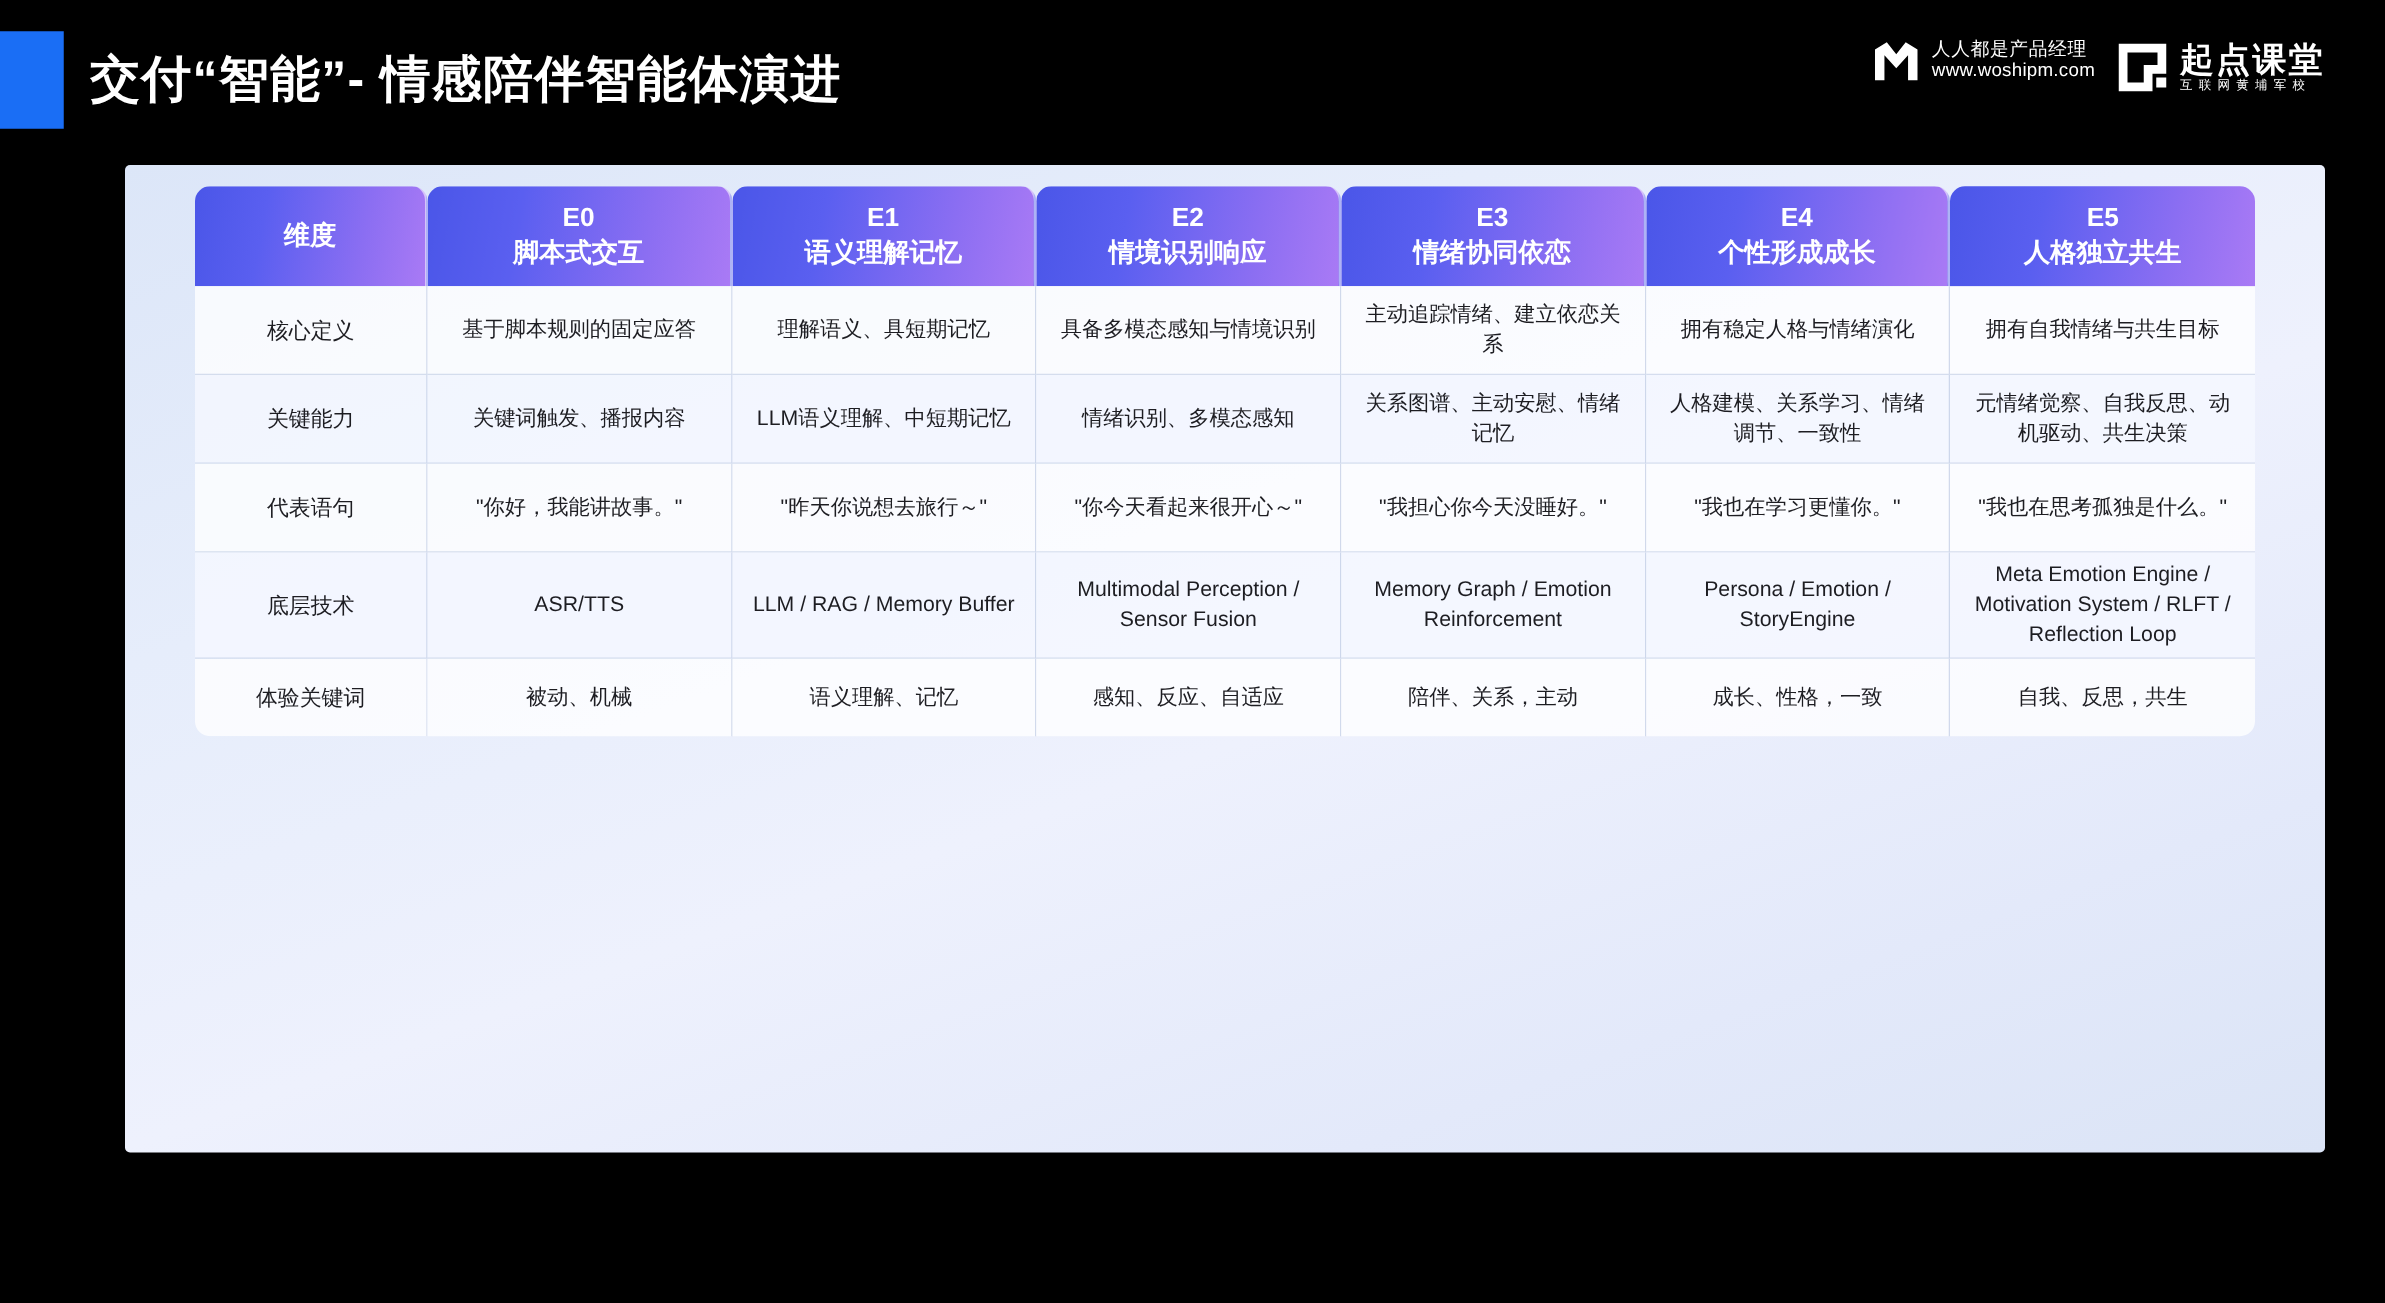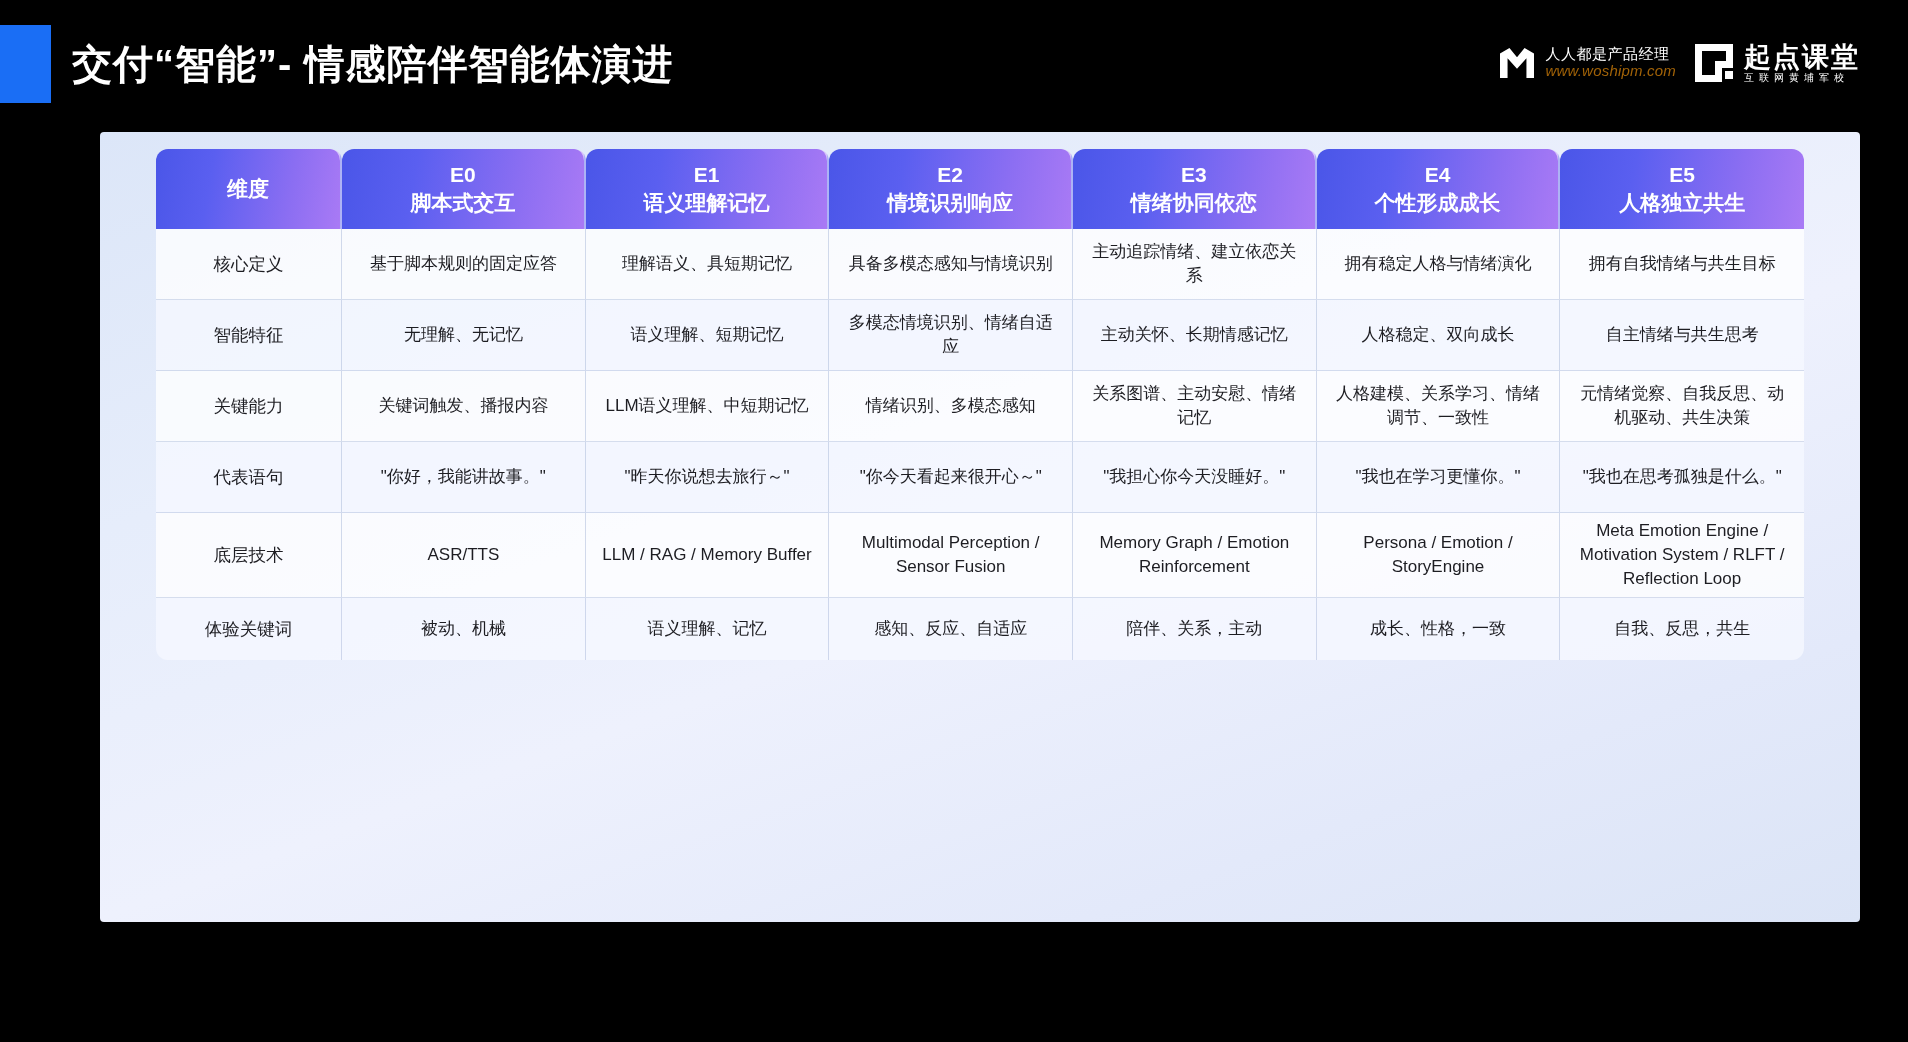--- a/index.html
+++ b/index.html
@@ -21,27 +21,27 @@
   }
   .deck-title{
     position:absolute; left:72px; top:25px;
     font-size:40px; font-weight:bold; color:#ffffff;
     letter-spacing:1px; line-height:78px; white-space:nowrap;
   }
 
   
   .brand{
     position:absolute; right:48px; top:32px;
-    display:flex; align-items:center; gap:16px; height:62px;
+    display:flex; align-items:flex-start; gap:16px; height:62px;
   }
   .brand-left{ display:flex; align-items:center; gap:9px; }
   .m-mark{ width:38px; height:34px; flex:none; }
   .brand-left-text{ display:flex; flex-direction:column; line-height:1.12; }
   .brand-cn{ font-size:15px; color:#fff; letter-spacing:.5px; }
-  .brand-url{ font-size:15px; color:#a16207; letter-spacing:.2px;font-style:italic; }
+  .brand-url{ font-size:15px; color:#ffffff; letter-spacing:.2px; }
   .brand-right{ display:flex; align-items:center; gap:8px; }
   .q-mark{ width:44px; height:44px; flex:none; }
   .brand-right-text{ display:flex; flex-direction:column; line-height:1.1; }
   .brand-qd{ font-size:27px; font-weight:bold; color:#fff; letter-spacing:2px; }
   .brand-sub{ font-size:10px; color:#fff; letter-spacing:5px; }
 
   
   .panel{
     position:absolute; left:100px; top:132px; width:1760px; height:790px;
     background:linear-gradient(160deg,#dce6f8 0%,#e6edfb 28%,#eef1fd 55%,#e3e9fa 80%,#dbe4f6 100%);
@@ -163,29 +163,20 @@
         <tr>
           <td>核心定义</td>
           <td>基于脚本规则的固定应答</td>
           <td>理解语义、具短期记忆</td>
           <td>具备多模态感知与情境识别</td>
           <td>主动追踪情绪、建立依恋关系</td>
           <td>拥有稳定人格与情绪演化</td>
           <td>拥有自我情绪与共生目标</td>
         </tr>
         <tr>
-          <td>智能特征</td>
-          <td>无理解、无记忆</td>
-          <td>语义理解、短期记忆</td>
-          <td>多模态情境识别、情绪自适应</td>
-          <td>主动关怀、长期情感记忆</td>
-          <td>人格稳定、双向成长</td>
-          <td>自主情绪与共生思考</td>
-        </tr>
-        <tr>
           <td>关键能力</td>
           <td>关键词触发、播报内容</td>
           <td>LLM语义理解、中短期记忆</td>
           <td>情绪识别、多模态感知</td>
           <td>关系图谱、主动安慰、情绪记忆</td>
           <td>人格建模、关系学习、情绪调节、一致性</td>
           <td>元情绪觉察、自我反思、动机驱动、共生决策</td>
         </tr>
         <tr>
           <td>代表语句</td>

